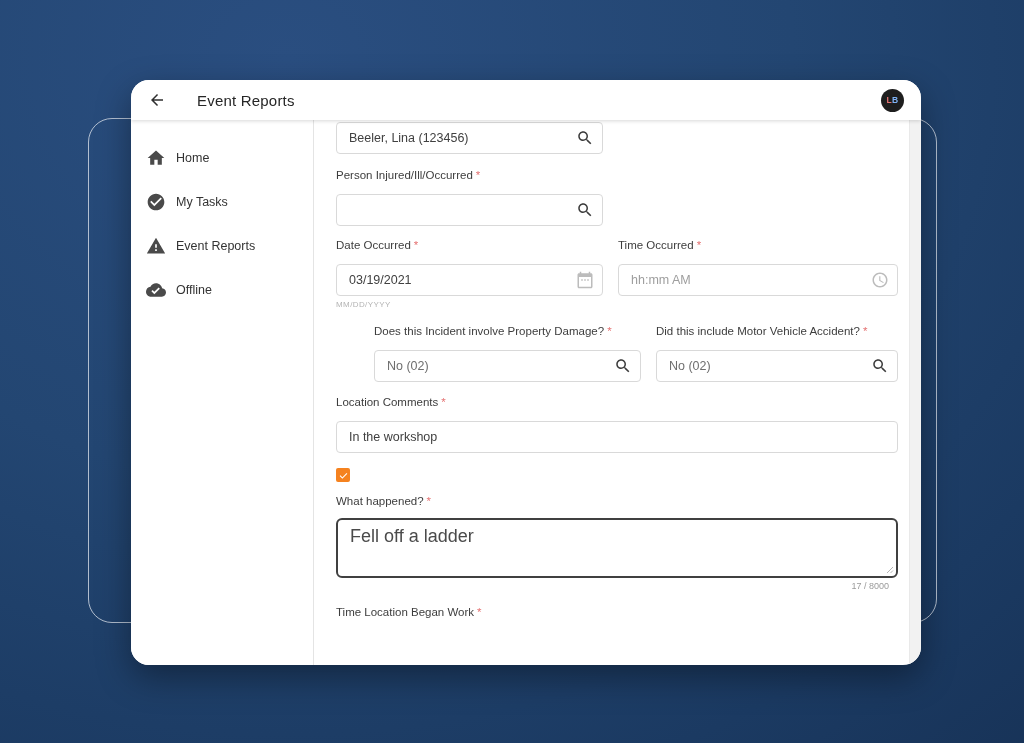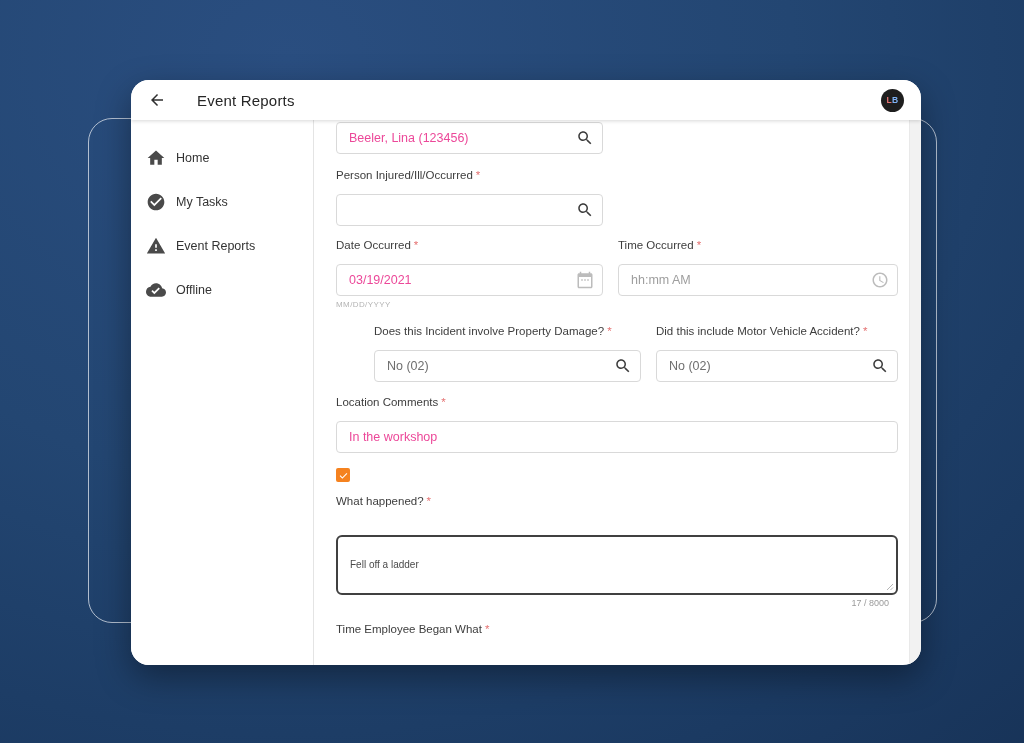--- a/index.html
+++ b/index.html
@@ -46,21 +46,21 @@
   .side-item .side-label { margin-left:10px; font-size:12.5px; color:#333333; }
   .main { flex:1; padding:2px 23px 0 22px; }
   .lbl { font-size:11.5px; color:#3d3d3d; line-height:12px; margin-bottom:13px; }
   .req { color:#e57373; margin-left:3px; }
   .ibox {
     position:relative; height:32px; border:1px solid #d9d9d9; border-radius:4px;
     background:#fff; display:flex; align-items:center;
   }
   .ibox input {
     border:none; outline:none; background:transparent; width:100%; height:100%;
-    padding:0 30px 0 12px; font-family:inherit; font-size:12.5px; color:#ec4899;
+    padding:0 30px 0 12px; font-family:inherit; font-size:12.5px; color:#404040;
   }
   .ibox input.muted { color:#6e6e6e; }
   .ibox input::placeholder { color:#9e9e9e; }
   .ibox .tail-icon { position:absolute; right:8px; top:50%; transform:translateY(-50%); width:18px; height:18px; display:flex; cursor:pointer; }
   .tail-icon svg { width:18px; height:18px; }
   .ic-dark { fill:#3c3c3c; }
   .ic-light { fill:#bcbcbc; }
   .row2 { display:flex; gap:15px; }
   .col1 { width:267px; flex:none; }
   .col2 { flex:1; }
@@ -69,21 +69,21 @@
   .check-row { margin-top:15px; display:flex; align-items:center; height:14px; }
   .checkbox {
     width:14px; height:14px; border-radius:2px; background:#f5821f;
     display:flex; align-items:center; justify-content:center; cursor:pointer; flex:none;
   }
   .checkbox svg { width:11px; height:11px; fill:none; stroke:#fff; stroke-width:2.4; }
   .check-label { margin-left:9px; font-size:12.3px; color:#3d3d3d; }
   .tbox { position:relative; border:2px solid #404040; border-radius:6px; background:#fff; height:60px; }
   .tbox textarea {
     width:100%; height:100%; border:none; outline:none; resize:none;
-    font-family:inherit; font-size:10px; color:#4a4a4a; padding:22px 12px; background:transparent;
+    font-family:inherit; font-size:18px; color:#4a4a4a; padding:6px 12px; background:transparent;
   }
   .resize-grip { position:absolute; right:2px; bottom:2px; width:8px; height:8px; }
   .mt15{margin-top:15px;} .mt16{margin-top:16px;margin-left:38px;} .mt14{margin-top:14px;} .mt13{margin-top:13px;}
   .mb11{margin-bottom:11px;}
 </style>
 </head>
 <body>
 
 <div class="ghost left"></div>
 <div class="ghost right"></div>
@@ -222,32 +222,32 @@
       </div>
 
       <div class="check-row">
         <div class="checkbox">
           <svg viewBox="0 0 24 24">
               <path d="M4.5 12.5l5 5 10-10"></path>
             </svg>
         </div>
       </div>
 
-      <div class="lbl mt13 mb11" style="margin-bottom:28px;">
+      <div class="lbl mt13 mb11" style="margin-bottom:11px;">
         <span>What happened?</span><span class="req">*</span>
       </div>
       <div class="tbox">
         <textarea style="">Fell off a ladder</textarea>
         <svg class="resize-grip" viewBox="0 0 8 8">
             <path d="M7 1L1 7M7 4.5L4.5 7" stroke="#b5b5b5" stroke-width="1" fill="none"></path>
           </svg>
       </div>
       <div class="counter" style="margin-top:4px;">17 / 8000</div>
 
       <div class="lbl mt15">
-        <span>Time Employee Began What</span><span class="req">*</span>
+        <span>Time Location Began Work</span><span class="req">*</span>
       </div>
 
     </div>
 
     <div class="scroll-track"></div>
   </div>
 </div>
 
 </body></html>

